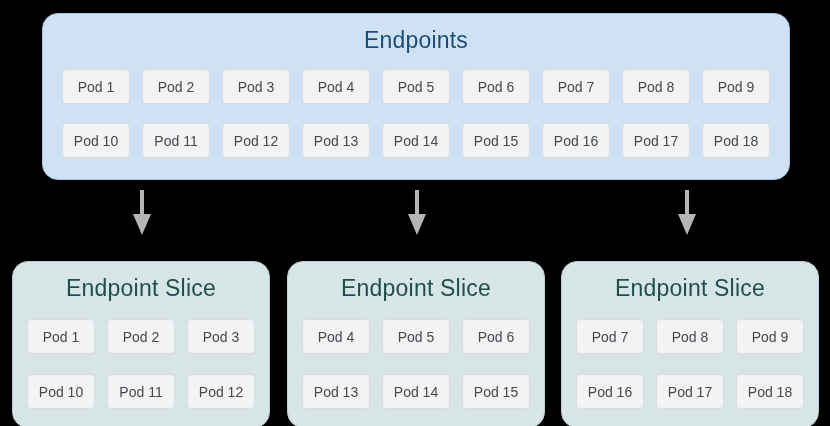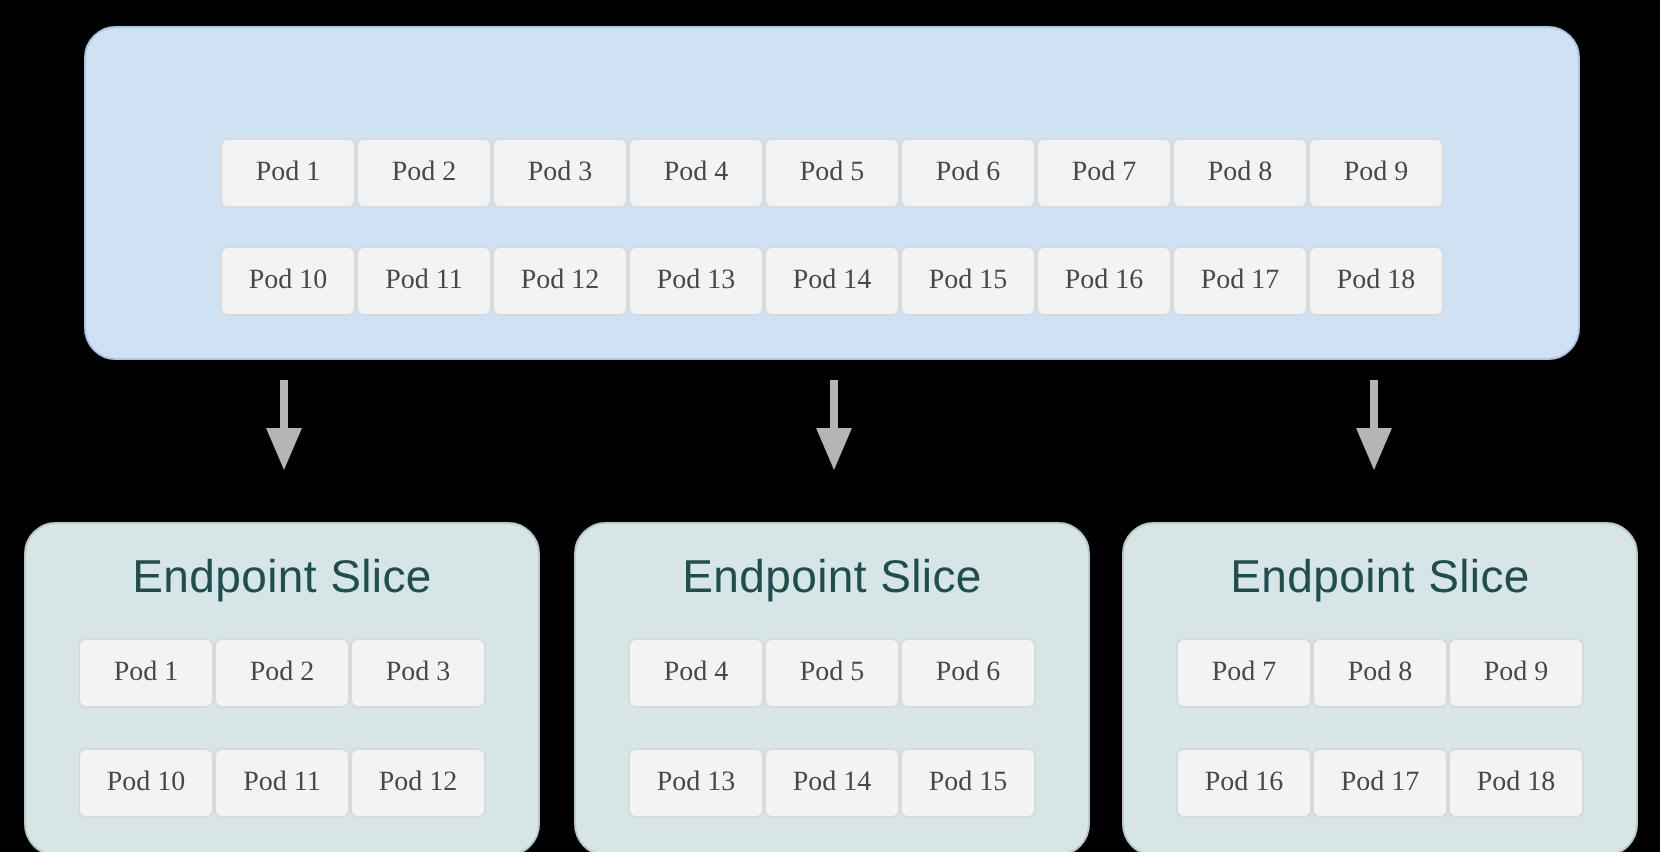--- a/index.html
+++ b/index.html
@@ -41,21 +41,21 @@
     font-size:23px;line-height:30px;font-weight:500;letter-spacing:.2px;
   }
   .endpoints-box h2{color:var(--endpoints-title-text);}
   .slice-box h2{color:var(--slice-title-text);}
   .pod-grid{
     position:absolute;left:0;right:0;
     display:flex;flex-direction:column;
   }
   .endpoints-box .pod-grid{top:55px;gap:19px;}
   .slice-box .pod-grid{top:57px;gap:20px;}
-  .pod-row{display:flex;justify-content:center;font-family:Liberation Serif, serif;}
+  .pod-row{display:flex;justify-content:center;gap:12px;}
   .pod-chip{
     width:68px;height:35px;box-sizing:border-box;
     background:var(--pod-fill);
     border:1px solid var(--pod-border);
     border-radius:4px;
     display:flex;align-items:center;justify-content:center;
     font-size:14px;color:var(--pod-text);white-space:nowrap;
   }
   .arrow{
     position:absolute;top:190px;width:18px;height:45px;
@@ -71,20 +71,21 @@
     border-right:9px solid transparent;
     border-top:21px solid var(--arrow);
   }
 </style>
 </head>
 <body>
 
 <div class="canvas">
 
   <section class="box endpoints-box">
+    <h2>Endpoints</h2>
     <div class="pod-grid">
         <div class="pod-row">
           <div class="pod-chip">Pod 1</div>
           <div class="pod-chip">Pod 2</div>
           <div class="pod-chip">Pod 3</div>
           <div class="pod-chip">Pod 4</div>
           <div class="pod-chip">Pod 5</div>
           <div class="pod-chip">Pod 6</div>
           <div class="pod-chip">Pod 7</div>
           <div class="pod-chip">Pod 8</div>

